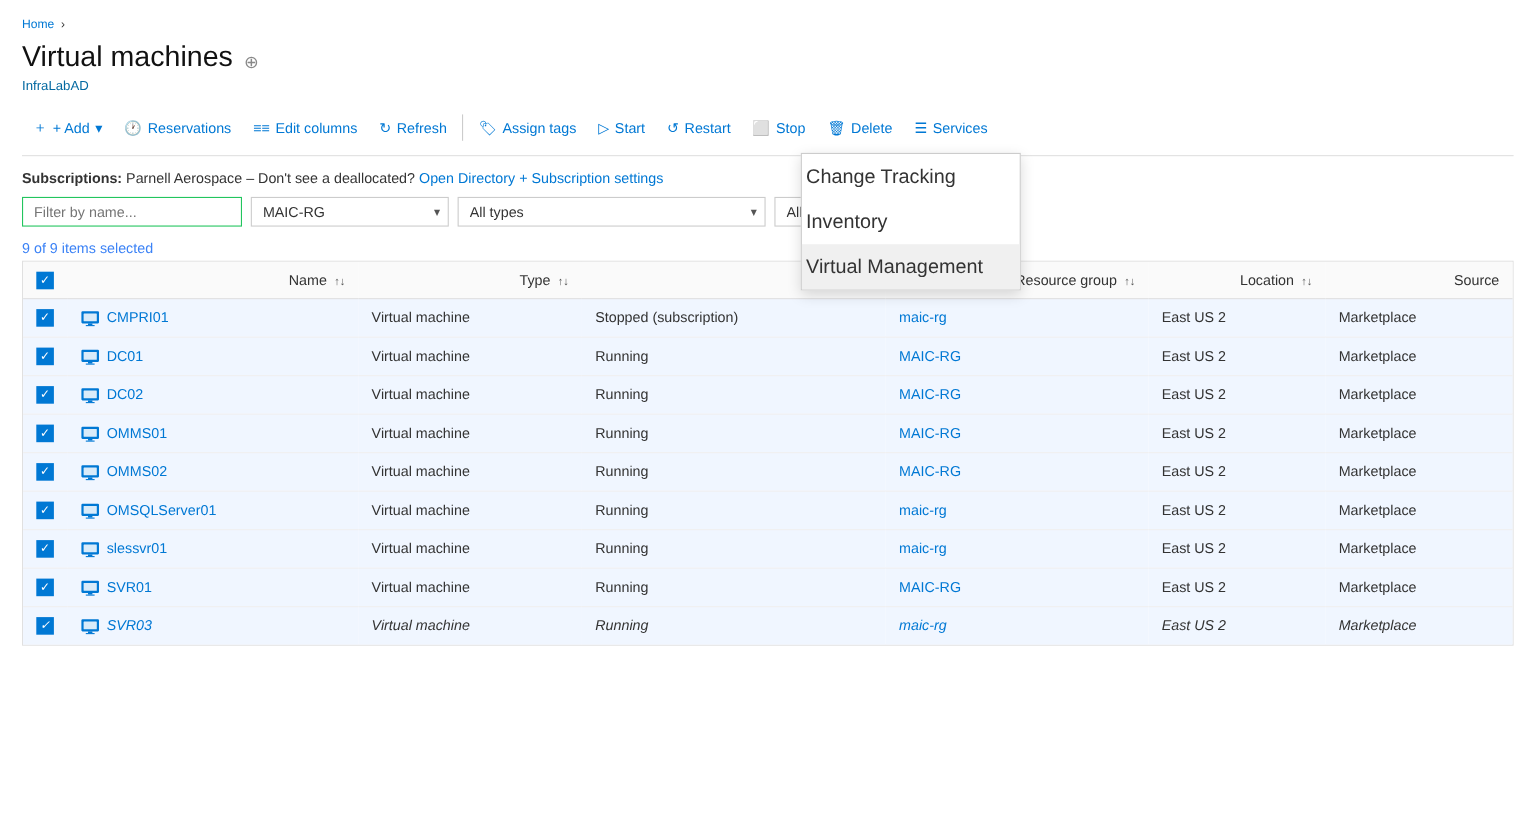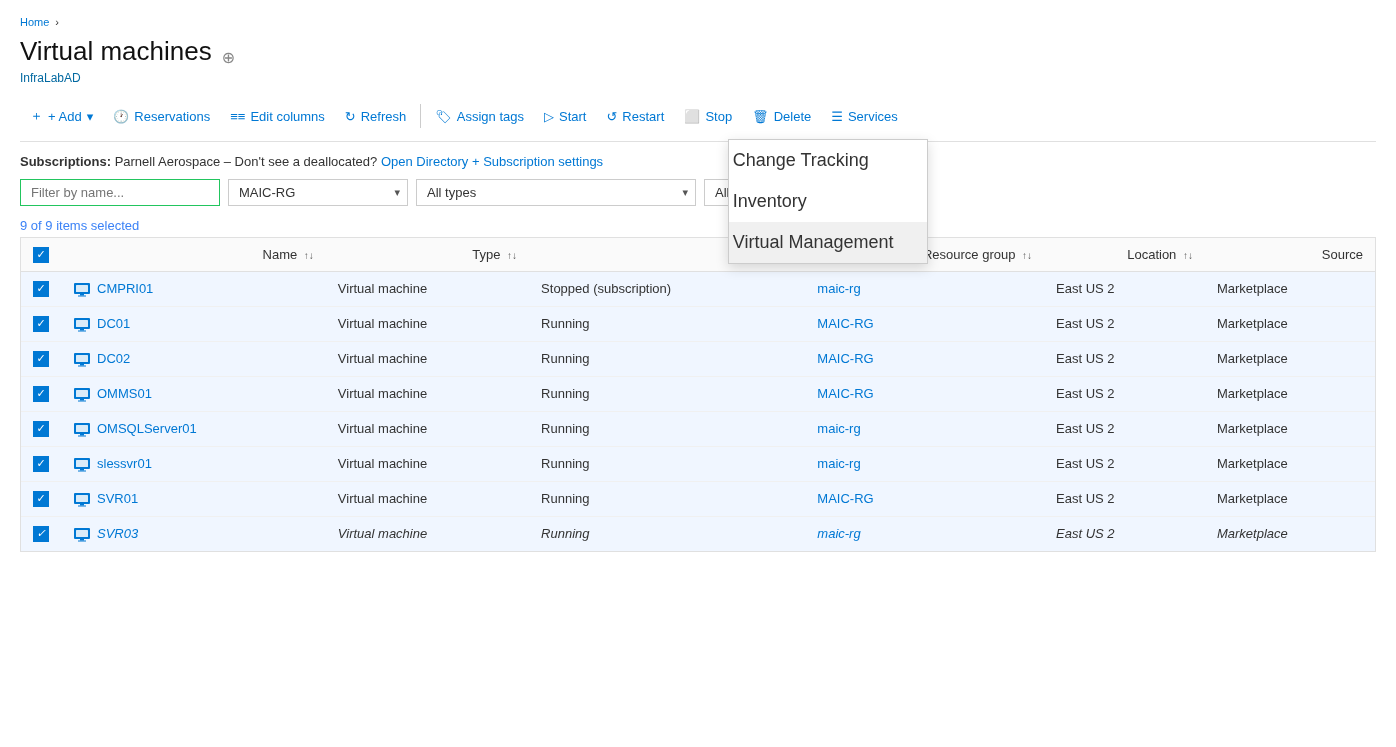--- a/index.html
+++ b/index.html
@@ -276,20 +276,39 @@
           <tr class="selected">
             <td><div class="checkbox"></div></td>
             <td>
               <div class="name-cell">
     <svg viewBox="0 0 18 18" style="width:18px;height:18px;flex-shrink:0;">
       <rect x="1" y="3" width="16" height="11" rx="1" fill="#0078d4"></rect>
       <rect x="3" y="5" width="12" height="7" rx="0.5" fill="#fff" opacity="0.85"></rect>
       <rect x="7" y="14" width="4" height="1.5" fill="#0078d4"></rect>
       <rect x="5" y="15.5" width="8" height="1" fill="#0078d4"></rect>
     </svg>
+    <a class="link-text">OMMS02</a>
+  </div>
+            </td>
+            <td>Virtual machine</td>
+            <td>Running</td>
+            <td><a class="link-text">MAIC-RG</a></td>
+            <td>East US 2</td>
+            <td>Marketplace</td>
+          </tr>
+          <tr class="selected">
+            <td><div class="checkbox"></div></td>
+            <td>
+              <div class="name-cell">
+    <svg viewBox="0 0 18 18" style="width:18px;height:18px;flex-shrink:0;">
+      <rect x="1" y="3" width="16" height="11" rx="1" fill="#0078d4"></rect>
+      <rect x="3" y="5" width="12" height="7" rx="0.5" fill="#fff" opacity="0.85"></rect>
+      <rect x="7" y="14" width="4" height="1.5" fill="#0078d4"></rect>
+      <rect x="5" y="15.5" width="8" height="1" fill="#0078d4"></rect>
+    </svg>
     <a class="link-text">OMSQLServer01</a>
   </div>
             </td>
             <td>Virtual machine</td>
             <td>Running</td>
             <td><a class="link-text">maic-rg</a></td>
             <td>East US 2</td>
             <td>Marketplace</td>
           </tr>
           <tr class="selected">

